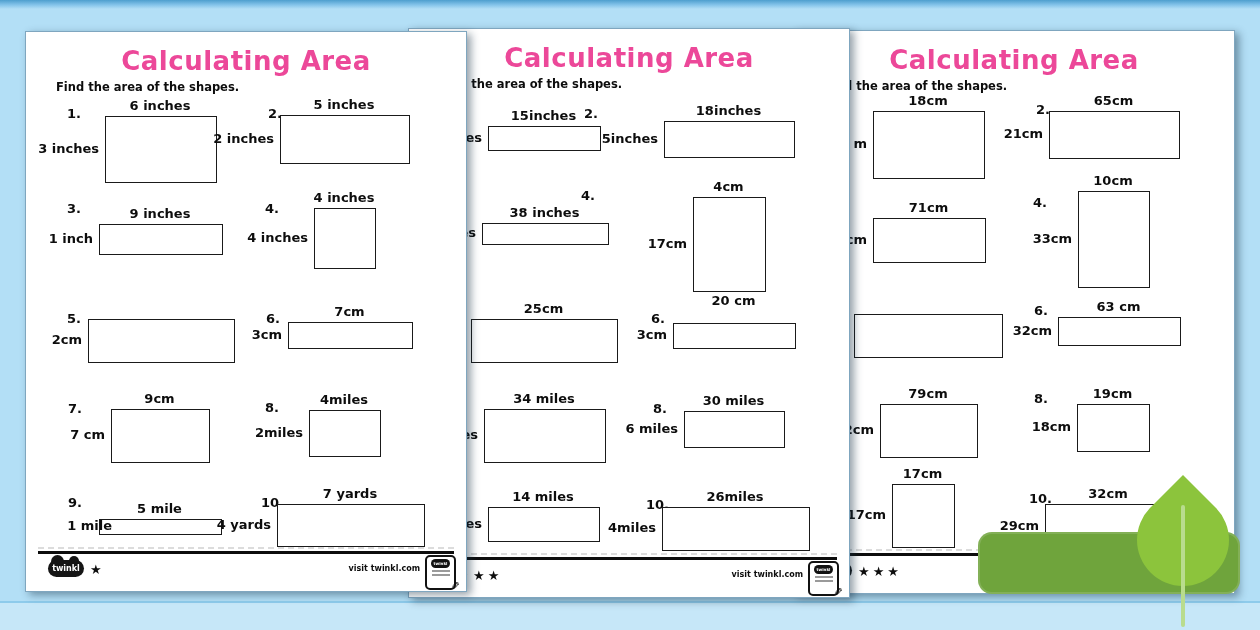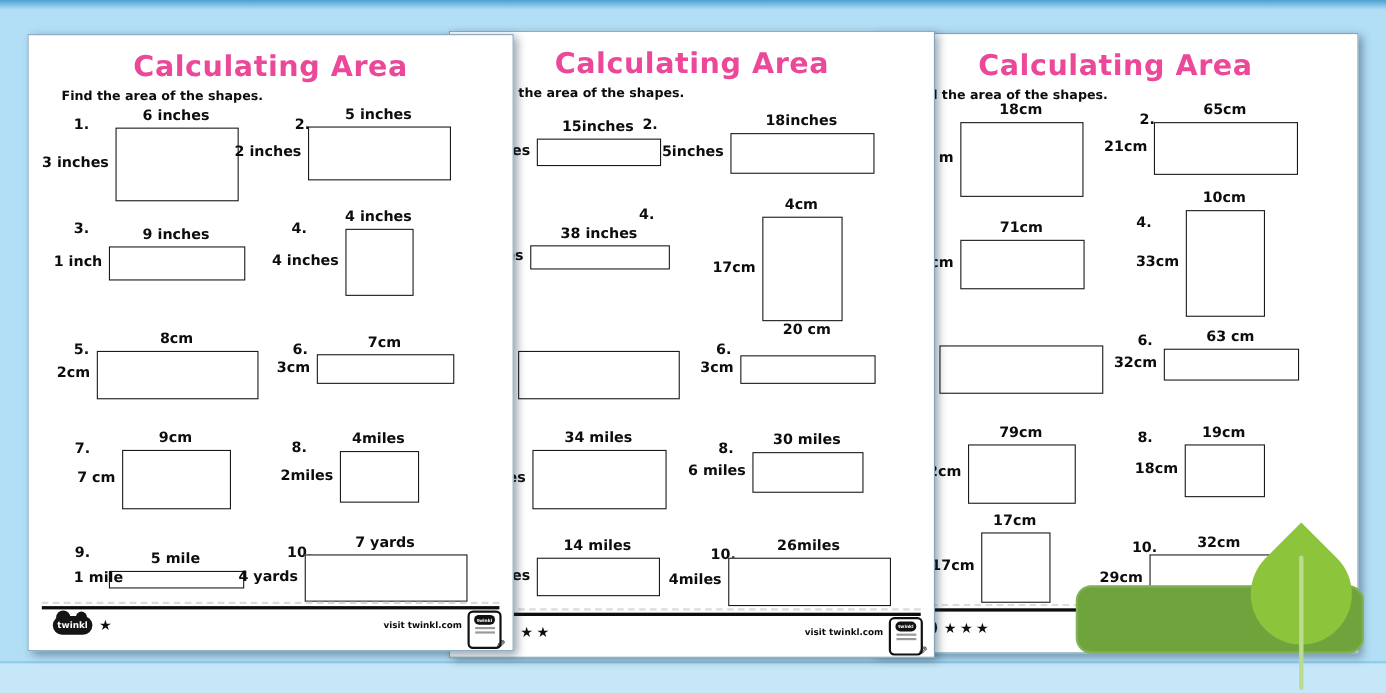--- a/index.html
+++ b/index.html
@@ -74,21 +74,20 @@
         <div class="prob-num" style="left: 41px; top: 169px;">3.</div>
         <div class="prob-box" style="left: 73px; top: 192px; width: 122px; height: 29px;"></div>
         <div class="lbl lbl-top" style="left: 33px; top: 174px; width: 202px;">9 inches</div>
         <div class="lbl lbl-left" style="right: 373px; top: 199px;">1 inch</div>
         <div class="prob-num" style="left: 239px; top: 169px;">4.</div>
         <div class="prob-box" style="left: 288px; top: 176px; width: 60px; height: 59px;"></div>
         <div class="lbl lbl-top" style="left: 248px; top: 158px; width: 140px;">4 inches</div>
         <div class="lbl lbl-left" style="right: 158px; top: 198px;">4 inches</div>
         <div class="prob-num" style="left: 41px; top: 279px;">5.</div>
         <div class="prob-box" style="left: 62px; top: 287px; width: 145px; height: 42px;"></div>
-        <div class="lbl lbl-top" style="left: 22px; top: 269px; width: 225px;">8cm</div>
         <div class="lbl lbl-left" style="right: 384px; top: 300px;">2cm</div>
         <div class="prob-num" style="left: 240px; top: 279px;">6.</div>
         <div class="prob-box" style="left: 262px; top: 290px; width: 123px; height: 25px;"></div>
         <div class="lbl lbl-top" style="left: 222px; top: 272px; width: 203px;">7cm</div>
         <div class="lbl lbl-left" style="right: 184px; top: 295px;">3cm</div>
         <div class="prob-num" style="left: 42px; top: 369px;">7.</div>
         <div class="prob-box" style="left: 85px; top: 377px; width: 97px; height: 52px;"></div>
         <div class="lbl lbl-top" style="left: 45px; top: 359px; width: 177px;">9cm</div>
         <div class="lbl lbl-left" style="right: 361px; top: 395px;">7 cm</div>
         <div class="prob-num" style="left: 239px; top: 368px;">8.</div>
@@ -126,20 +125,21 @@
         <div class="lbl lbl-top" style="left: 215px; top: 74px; width: 209px;">18inches</div>
         <div class="lbl lbl-left" style="right: 191px; top: 102px;">5inches</div>
         <div class="prob-box" style="left: 73px; top: 194px; width: 125px; height: 20px;"></div>
         <div class="lbl lbl-top" style="left: 33px; top: 176px; width: 205px;">38 inches</div>
         <div class="lbl lbl-left" style="right: 373px; top: 196px;">es</div>
         <div class="prob-num" style="left: 172px; top: 159px;">4.</div>
         <div class="prob-box" style="left: 284px; top: 168px; width: 71px; height: 93px;"></div>
         <div class="lbl lbl-top" style="left: 244px; top: 150px; width: 151px;">4cm</div>
         <div class="lbl lbl-left" style="right: 162px; top: 207px;">17cm</div>
         <div class="prob-box" style="left: 62px; top: 290px; width: 145px; height: 42px;"></div>
+        <div class="lbl lbl-top" style="left: 22px; top: 272px; width: 225px;">25cm</div>
         <div class="prob-num" style="left: 242px; top: 282px;">6.</div>
         <div class="prob-box" style="left: 264px; top: 294px; width: 121px; height: 24px;"></div>
         <div class="lbl lbl-top" style="left: 224px; top: 264px; width: 201px;">20 cm</div>
         <div class="lbl lbl-left" style="right: 182px; top: 298px;">3cm</div>
         <div class="prob-box" style="left: 75px; top: 380px; width: 120px; height: 52px;"></div>
         <div class="lbl lbl-top" style="left: 35px; top: 362px; width: 200px;">34 miles</div>
         <div class="lbl lbl-left" style="right: 371px; top: 398px;">es</div>
         <div class="prob-num" style="left: 244px; top: 372px;">8.</div>
         <div class="prob-box" style="left: 275px; top: 382px; width: 99px; height: 35px;"></div>
         <div class="lbl lbl-top" style="left: 235px; top: 364px; width: 179px;">30 miles</div>

